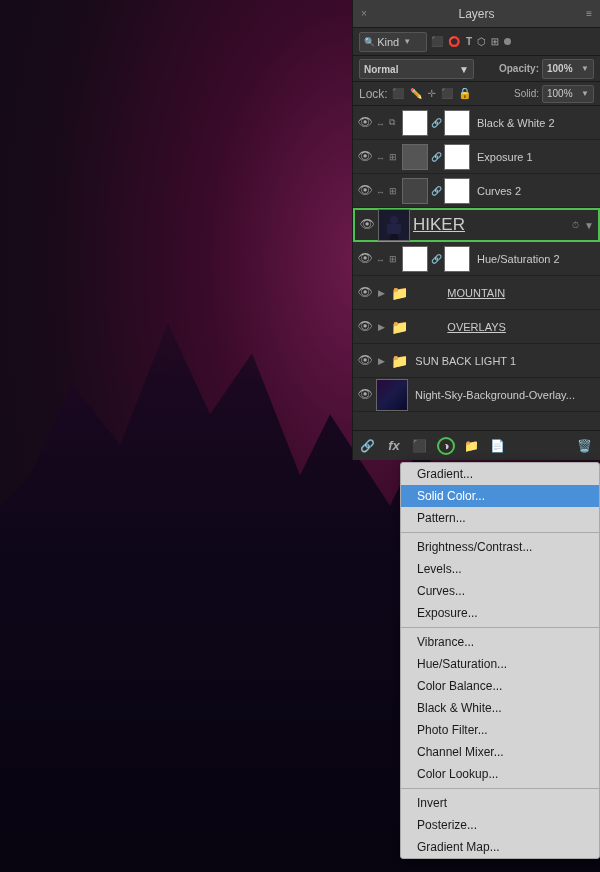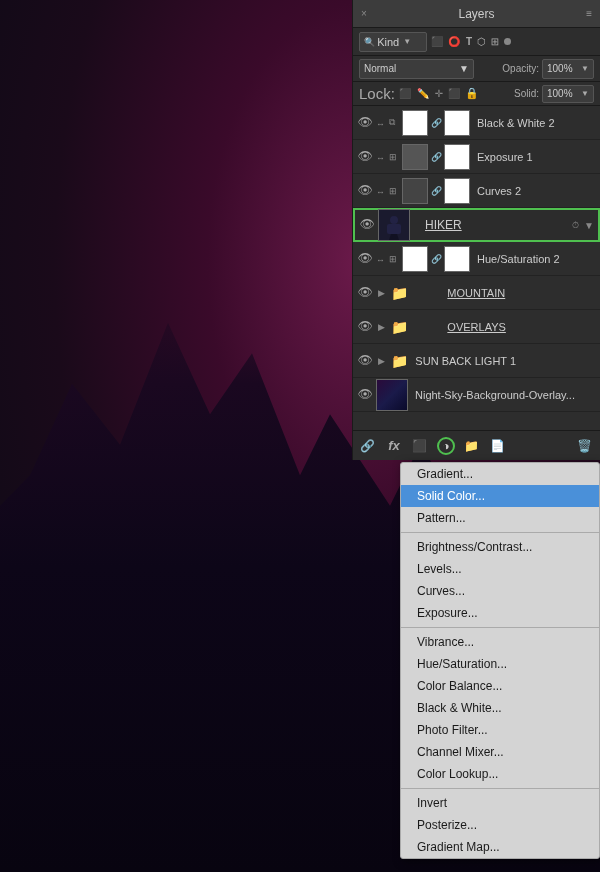--- a/index.html
+++ b/index.html
@@ -106,25 +106,25 @@
       display: flex;
       gap: 5px;
       color: #aaa;
       font-size: 10px;
       align-items: center;
     }
 
     
     .blend-row {
       display: flex;
-      align-items: center;
       padding: 3px 6px;
       gap: 20px;
       height: 26px;
       border-bottom: 1px solid #1a1a1a;
+      font-weight: bold;
     }
 
     .blend-dropdown {
       display: flex;
       align-items: center;
       justify-content: space-between;
       background: #3c3c3c;
       border: 1px solid #555;
       border-radius: 2px;
       padding: 1px 4px;
@@ -152,21 +152,21 @@
       display: flex;
       align-items: center;
       padding: 2px 6px;
       gap: 5px;
       height: 24px;
       border-bottom: 1px solid #1a1a1a;
     }
 
     .lock-label {
       color: #aaa;
-      font-size: 15px;
+      font-size: 12px;
     }
 
     .lock-icon {
       color: #888;
       font-size: 10px;
     }
 
     .fill-group {
       display: flex;
       align-items: center;
@@ -400,21 +400,21 @@
       <span class="eye-icon">👁</span>
       <div class="layer-thumb hiker-thumb" style="width:32px;height:32px;background:#1a1a2e;border:1px solid #666; position:relative; overflow:hidden;">
 
         <svg width="30" height="30" viewBox="0 0 30 30" style="position:absolute;top:0;left:0;">
           <rect width="30" height="30" fill="#1a1a2e"></rect>
           <ellipse cx="15" cy="10" rx="4" ry="4" fill="#222244"></ellipse>
           <path d="M10 30 L15 15 L20 30" fill="#111122"></path>
           <rect x="8" y="14" width="14" height="10" rx="2" fill="#222244"></rect>
         </svg>
       </div>
-      <span class="layer-name underline" style="text-decoration:underline; font-size:12px; color:#ccc; margin-left:12px; flex:1;">HIKER</span>
+      <span class="layer-name underline" style="text-decoration:underline; font-size:17px; color:#ccc; margin-left:0; flex:1;">HIKER</span>
       <span style="color:#888;font-size:9px;margin-right:2px;">⏱</span>
       <span style="color:#888;font-size:10px;">▼</span>
     </div>
 
     <div class="layer-item">
       <span class="eye-icon">👁</span>
       <span style="font-size:9px;color:#888;width:10px;">↔</span>
       <span style="font-size:9px;color:#888;width:10px;">⊞</span>
       <div class="layer-thumb white" style="width:26px;height:26px;background:#fff;border:1px solid #666;"></div>
       <span style="font-size:9px;color:#888;width:10px;">🔗</span>

